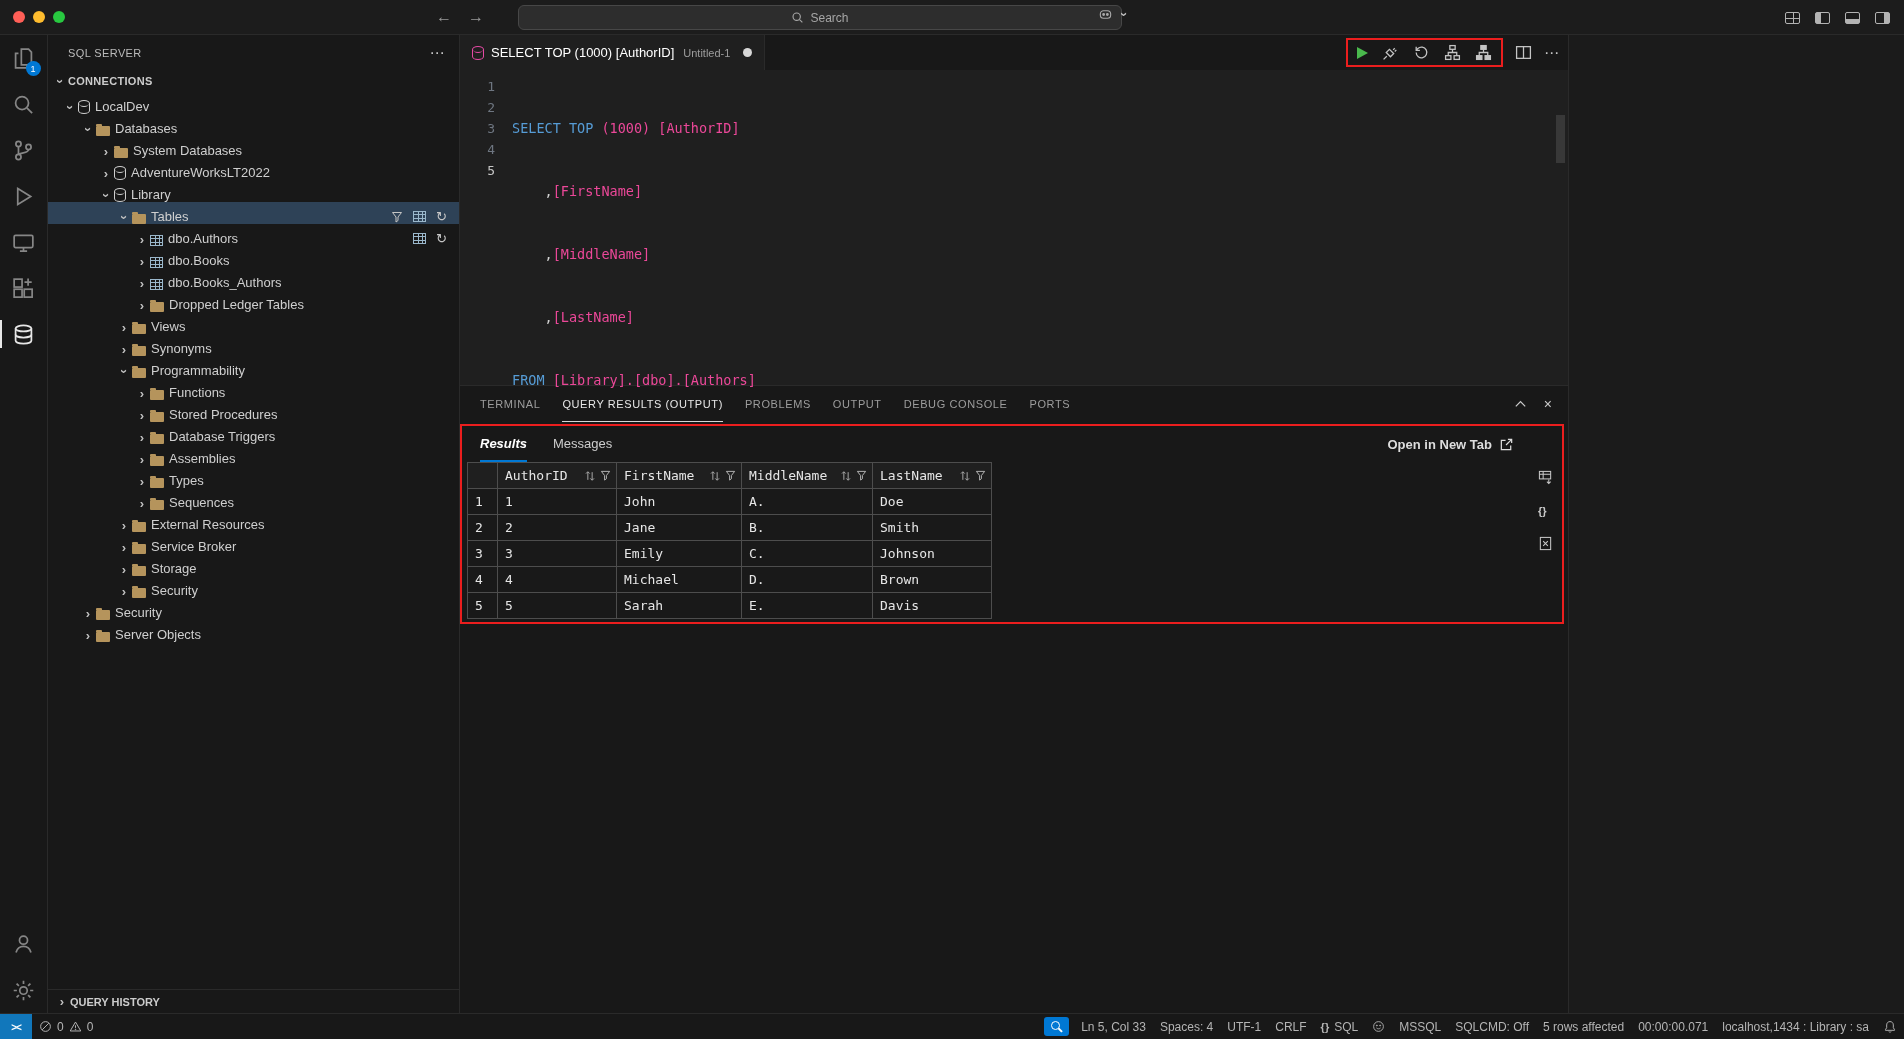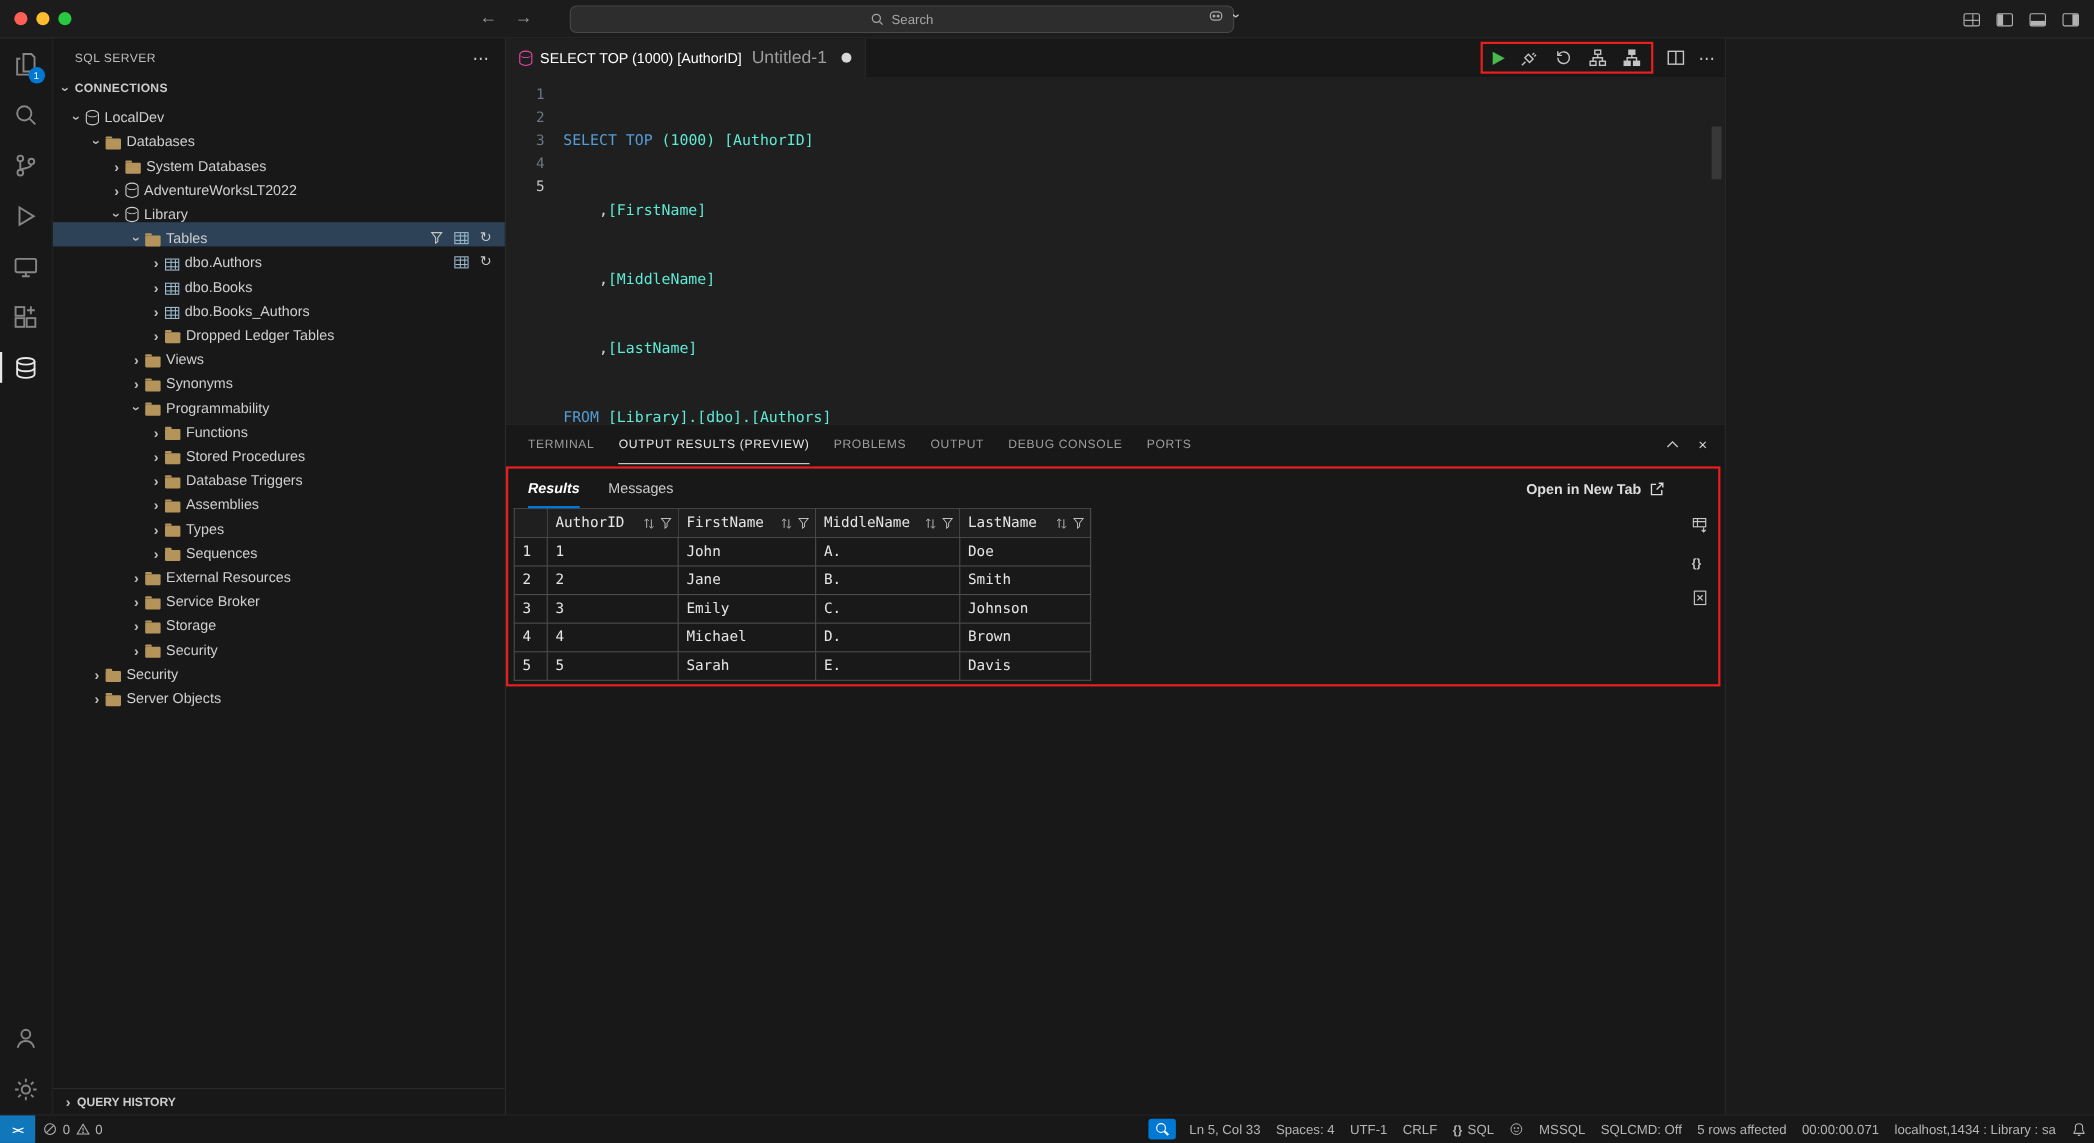--- a/index.html
+++ b/index.html
@@ -69,33 +69,33 @@
   .ico-tbl::before { content:''; position:absolute; left:0; right:0; top:2px; height:1px; background:#9bb8cc; box-shadow:0 4px 0 #9bb8cc; }
   .ico-tbl::after { content:''; position:absolute; top:0; bottom:0; left:3.5px; width:1px; background:#9bb8cc; box-shadow:4px 0 0 #9bb8cc; }
 
   
   .main { width:1108px; flex:none; display:flex; flex-direction:column; background:#1f1f1f; }
   .aux { flex:1; background:#1b1b1b; border-left:1px solid #2a2a2a; }
 
   .tabbar { height:35px; background:#181818; display:flex; align-items:center; position:relative; flex:none; }
   .tab { height:35px; background:#1f1f1f; display:flex; align-items:center; padding:0 12px; gap:7px; border-right:1px solid #2a2a2a; cursor:pointer; }
   .tab-title { color:#ffffff; }
-  .tab-detail { color:#9d9d9d; font-size:16px; margin-left:2px; }
+  .tab-detail { color:#9d9d9d; font-size:11px; margin-left:2px; }
   .tab-dot { width:9px; height:9px; border-radius:50%; background:#d7d7d7; margin-left:6px; }
   .editor-actions { position:absolute; right:8px; top:0; height:35px; display:flex; align-items:center; gap:12px; color:#c5c5c5; }
   .ann-box { display:flex; align-items:center; gap:14px; border:2px solid #eb1e1e; padding:4px 9px; }
   .play { width:0; height:0; border-left:11px solid #4ab94d; border-top:6.5px solid transparent; border-bottom:6.5px solid transparent; cursor:pointer; }
   .more-dots { font-size:15px; cursor:pointer; letter-spacing:1px; }
   .act { cursor:pointer; }
 
   .editor { height:315px; display:flex; position:relative; background:#1f1f1f; flex:none; }
   .gutter { width:52px; flex:none; text-align:right; padding:6px 17px 0 0; font-family:"DejaVu Sans Mono",monospace; font-size:13px; line-height:21px; color:#6e7681; }
   .gutter .cur { color:#c6c6c6; }
   .codecol { padding-top:6px; font-family:"DejaVu Sans Mono",monospace; font-size:13.5px; line-height:21px; white-space:pre; }
-  .kw{color:#569cd6} .idt{color:#5eead4} .pn{color:#d4d4d4}
+  .kw{color:#569cd6} .idt{color:#ec4899} .pn{color:#d4d4d4}
   .sp{margin-left:1ch} .ind{padding-left:4ch}
   .ed-scroll { position:absolute; right:3px; top:45px; width:9px; height:48px; background:rgba(121,121,121,.28); }
 
   
   .panel { flex:1; border-top:1px solid #2a2a2a; background:#181818; display:flex; flex-direction:column; }
   .panel-tabs { height:36px; display:flex; align-items:center; padding-left:20px; gap:22px; flex:none; }
   .ptab { font-size:11px; letter-spacing:.6px; color:#9d9d9d; height:100%; display:flex; align-items:center; border-bottom:1px solid transparent; cursor:pointer; }
   .ptab.active { color:#e7e7e7; border-bottom-color:#d7d7d7; }
   .panel-acts { margin-left:auto; display:flex; gap:16px; padding-right:16px; color:#cccccc; align-items:center; }
   .panel-acts .x { font-size:14px; cursor:pointer; }
@@ -439,21 +439,21 @@
         <div class="cl ind"><span class="pn">,</span><span class="idt">[MiddleName]</span></div>
         <div class="cl ind"><span class="pn">,</span><span class="idt">[LastName]</span></div>
         <div class="cl"><span class="kw">FROM</span><span class="idt sp">[Library].[dbo].[Authors]</span></div>
       </div>
       <div class="ed-scroll"></div>
     </div>
 
     <div class="panel">
       <div class="panel-tabs">
         <span class="ptab">TERMINAL</span>
-        <span class="ptab active">OUTPUT RESULTS (PREVIEW)</span>
+        <span class="ptab active">QUERY RESULTS (OUTPUT)</span>
         <span class="ptab">PROBLEMS</span>
         <span class="ptab">OUTPUT</span>
         <span class="ptab">DEBUG CONSOLE</span>
         <span class="ptab">PORTS</span>
         <span class="panel-acts">
           <svg width="15" height="15" viewBox="0 0 16 16" fill="none" stroke="currentColor" stroke-width="1.3">
               <path d="M3 10l5-5 5 5"></path>
             </svg>
           <span class="x">×</span>
         </span>

